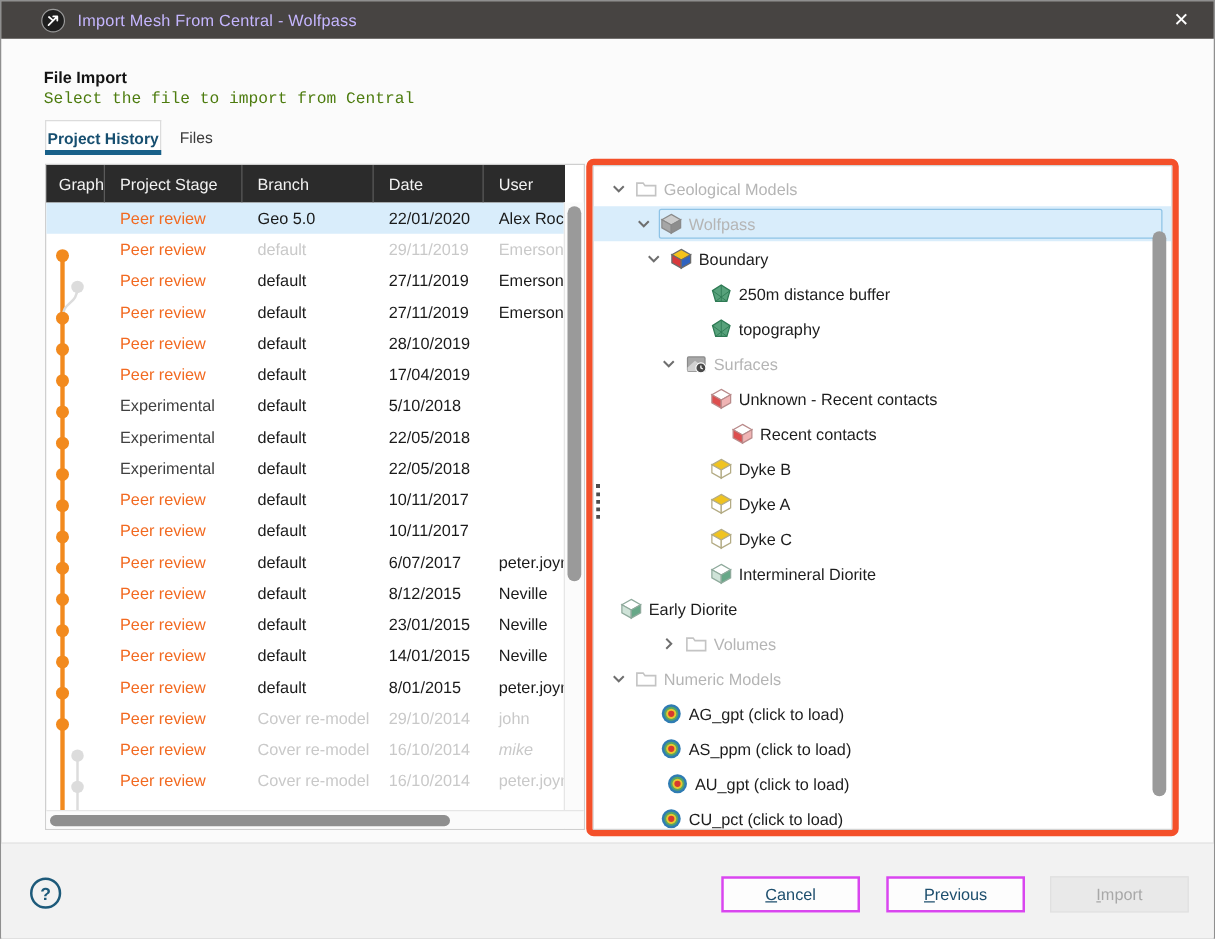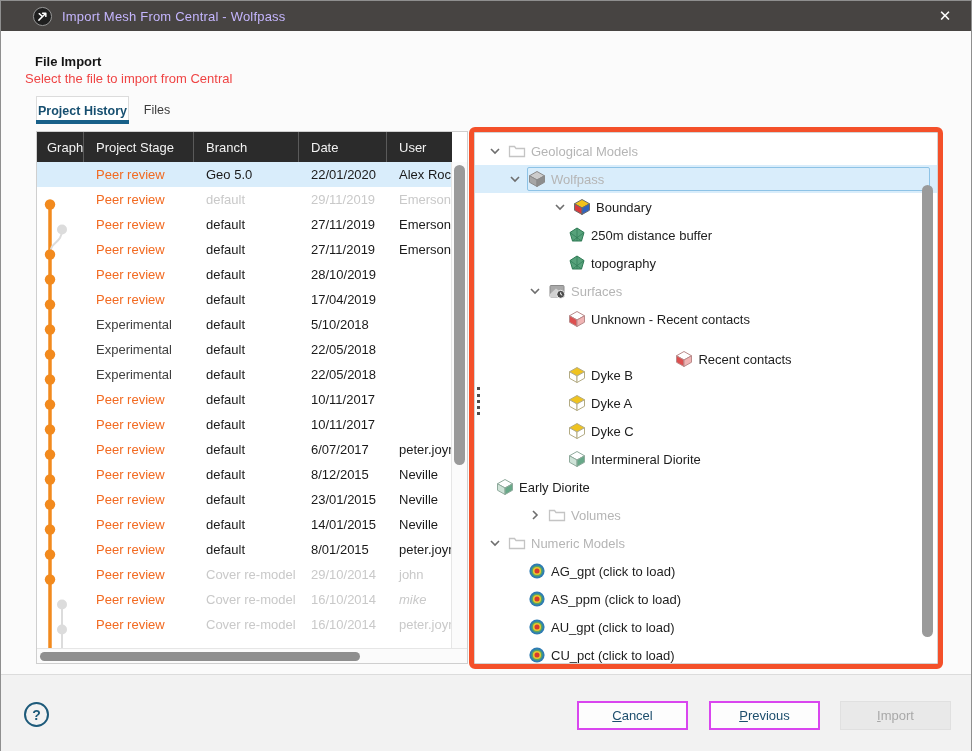--- a/index.html
+++ b/index.html
@@ -9,21 +9,21 @@
   .window { position:absolute; inset:0; background:#fbfbfb; border:1px solid #8f8f8f; }
 
   
   .titlebar { position:absolute; left:0; top:0; width:100%; height:30px; background:#474442; display:flex; align-items:center; }
   .titlebar .app-icon { margin-left:31px; width:21px; height:21px; }
   .titlebar .title { color:#c4b5fd; font-size:13px; margin-left:9px; letter-spacing:.2px; }
   .close-btn { position:absolute; right:8px; top:0; width:36px; height:30px; color:#fff; font-size:15px; display:flex; align-items:center; justify-content:center; cursor:pointer; }
 
   
   .h-title { position:absolute; left:34px; top:53px; font-size:13px; font-weight:bold; color:#141414; }
-  .h-sub   { position:absolute; left:24px; top:70px; font-size:13px; color:#ef4444; }
+  .h-sub   { position:absolute; left:34px; top:70px; font-size:13px; color:#4d7c0f;font-family:Liberation Mono, monospace; }
 
   
   .tab-active { position:absolute; left:35px; top:95px; width:93px; height:28px; background:#fff; border:1px solid #dcdcdc; border-bottom:none; font-size:12.5px; color:#174f70; font-weight:bold; display:flex; align-items:center; justify-content:center; cursor:pointer; }
   .tab-bar { position:absolute; left:35px; top:119px; width:93px; height:4px; background:#186089; }
   .tab-files { position:absolute; left:128px; top:95px; width:56px; height:28px; font-size:12.5px; color:#3c3c3c; display:flex; align-items:center; justify-content:center; cursor:pointer; }
 
   
   .table-panel { position:absolute; left:35px; top:130px; width:432px; height:533px; background:#fff; border:1px solid #cfcfcf; }
   .t-header { position:absolute; left:0; top:0; width:415px; height:30px; background:#2b2b2b; display:flex; }
   .t-header .hc { font-size:13px; color:#f2f2f2; display:flex; align-items:center; padding-left:12px; border-right:1px solid #5a5a5a; }
@@ -289,21 +289,21 @@
             </svg></span>
           <span class="content">
             <span class="ticon"><svg viewBox="0 0 18 18">
                 <polygon points="9,1.5 16.5,5.75 9,10 1.5,5.75" fill="#cccccc" stroke="#8a8a8a" stroke-width="1"></polygon>
                 <polygon points="1.5,5.75 9,10 9,16.5 1.5,12.25" fill="#a6a6a6" stroke="#8a8a8a" stroke-width="1"></polygon>
                 <polygon points="16.5,5.75 9,10 9,16.5 16.5,12.25" fill="#8d8d8d" stroke="#8a8a8a" stroke-width="1"></polygon>
               </svg></span>
             <span class="tlabel">Wolfpass</span>
           </span>
         </div>
-        <div class="tree-row" style="padding-left: 77px;">
+        <div class="tree-row" style="padding-left: 40px;">
           <span class="chev"><svg viewBox="0 0 16 16">
               <polyline points="4,6 8,10 12,6" fill="none" stroke="#6e6e6e" stroke-width="1.6"></polyline>
             </svg></span>
           <span class="content">
             <span class="ticon"><svg viewBox="0 0 18 18">
                 <polygon points="9,1.5 16.5,5.75 9,10 1.5,5.75" fill="#f3c21b" stroke="#6b6b6b" stroke-width="1"></polygon>
                 <polygon points="1.5,5.75 9,10 9,16.5 1.5,12.25" fill="#d8393c" stroke="#6b6b6b" stroke-width="1"></polygon>
                 <polygon points="16.5,5.75 9,10 9,16.5 16.5,12.25" fill="#2f63c0" stroke="#6b6b6b" stroke-width="1"></polygon>
               </svg></span>
             <span class="tlabel">Boundary</span>
@@ -347,21 +347,21 @@
           <span class="chev"></span>
           <span class="content">
             <span class="ticon"><svg viewBox="0 0 18 18">
                 <polygon points="9,1.5 16.5,5.75 9,10 1.5,5.75" fill="#ffffff" stroke="#b98a8a" stroke-width="1"></polygon>
                 <polygon points="1.5,5.75 9,10 9,16.5 1.5,12.25" fill="#dd4f4f" stroke="#b98a8a" stroke-width="1"></polygon>
                 <polygon points="16.5,5.75 9,10 9,16.5 16.5,12.25" fill="#f0b4b4" stroke="#b98a8a" stroke-width="1"></polygon>
               </svg></span>
             <span class="tlabel">Unknown - Recent contacts</span>
           </span>
         </div>
-        <div class="tree-row" style="padding-left: 62px; flex-direction: column;">
+        <div class="tree-row" style="padding-left: 89px;">
           <span class="chev"></span>
           <span class="content">
             <span class="ticon"><svg viewBox="0 0 18 18">
                 <polygon points="9,1.5 16.5,5.75 9,10 1.5,5.75" fill="#ffffff" stroke="#b98a8a" stroke-width="1"></polygon>
                 <polygon points="1.5,5.75 9,10 9,16.5 1.5,12.25" fill="#dd4f4f" stroke="#b98a8a" stroke-width="1"></polygon>
                 <polygon points="16.5,5.75 9,10 9,16.5 16.5,12.25" fill="#f0b4b4" stroke="#b98a8a" stroke-width="1"></polygon>
               </svg></span>
             <span class="tlabel">Recent contacts</span>
           </span>
         </div>
@@ -459,21 +459,21 @@
           <span class="content">
             <span class="ticon"><svg viewBox="0 0 18 18">
                 <circle cx="9" cy="9" r="7.6" fill="#2f7cb3"></circle>
                 <circle cx="9" cy="9" r="5.6" fill="#57a564"></circle>
                 <circle cx="9" cy="9" r="4.1" fill="#e9c72e"></circle>
                 <circle cx="9" cy="9" r="2.5" fill="#d7392f"></circle>
               </svg></span>
             <span class="tlabel">AS_ppm (click to load)</span>
           </span>
         </div>
-        <div class="tree-row" style="padding-left: 32px;">
+        <div class="tree-row" style=" gap: 37px;">
           <span class="chev"></span>
           <span class="content">
             <span class="ticon"><svg viewBox="0 0 18 18">
                 <circle cx="9" cy="9" r="7.6" fill="#2f7cb3"></circle>
                 <circle cx="9" cy="9" r="5.6" fill="#57a564"></circle>
                 <circle cx="9" cy="9" r="4.1" fill="#e9c72e"></circle>
                 <circle cx="9" cy="9" r="2.5" fill="#d7392f"></circle>
               </svg></span>
             <span class="tlabel">AU_gpt (click to load)</span>
           </span>

